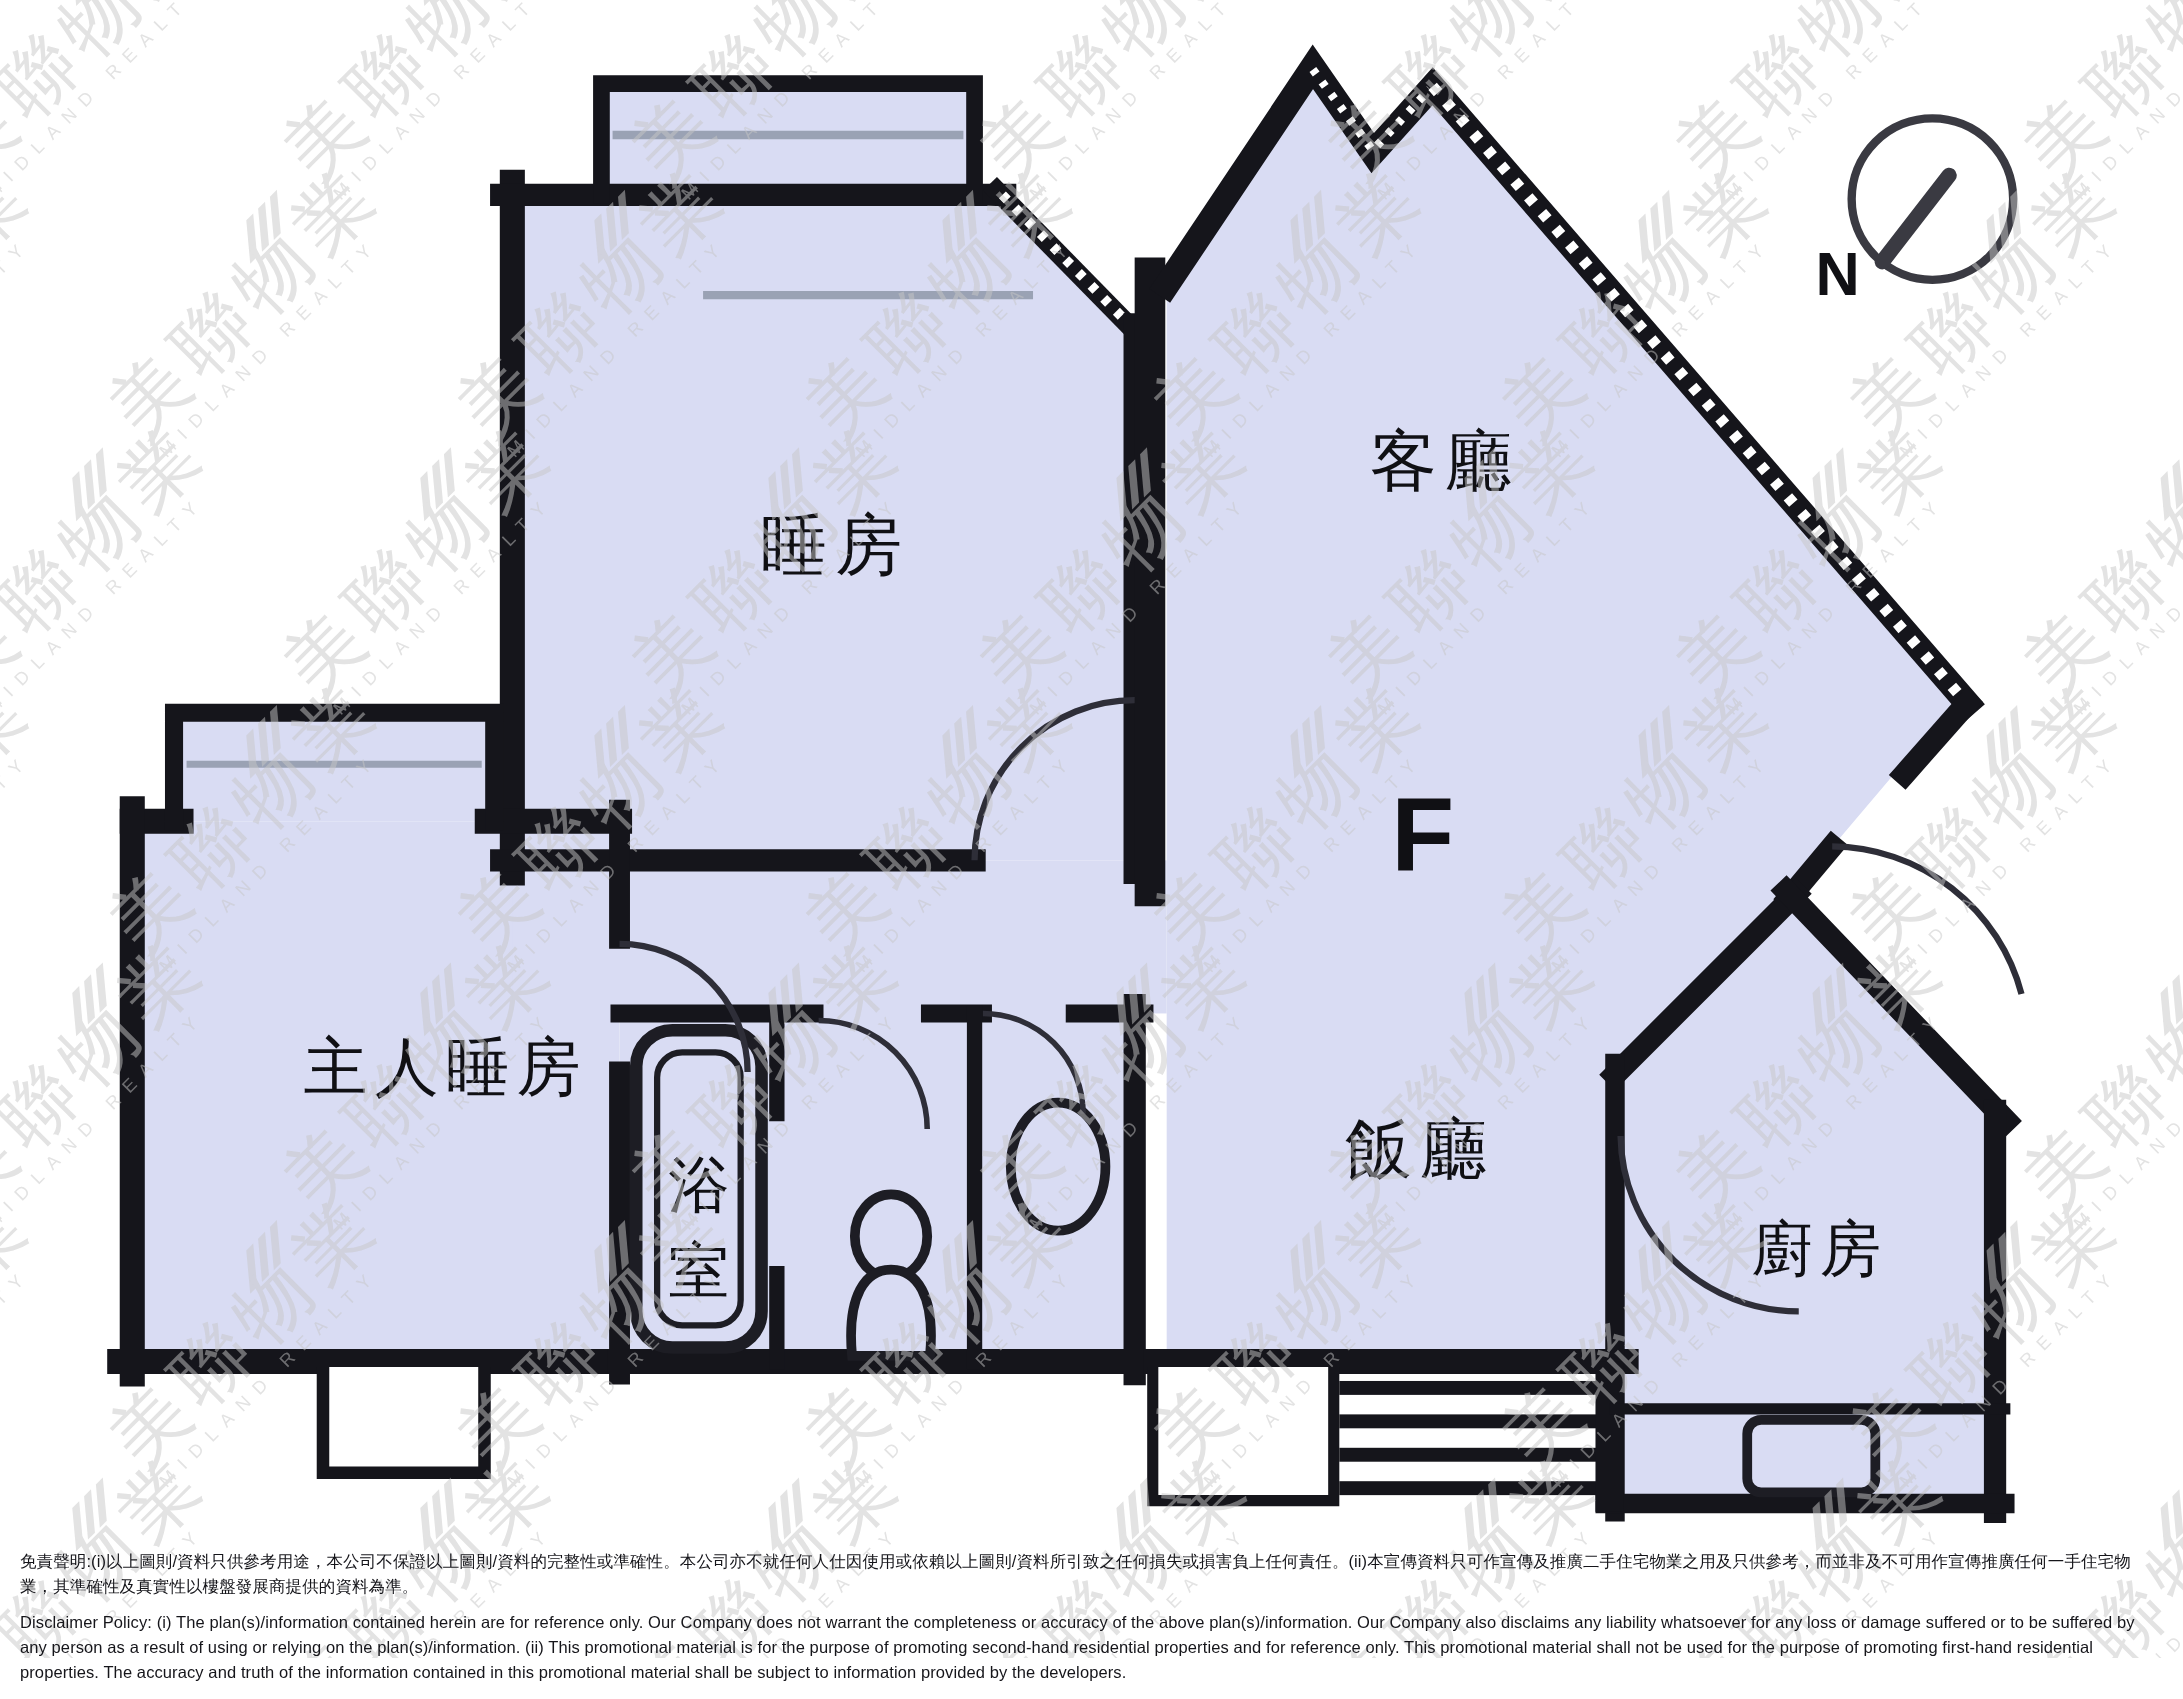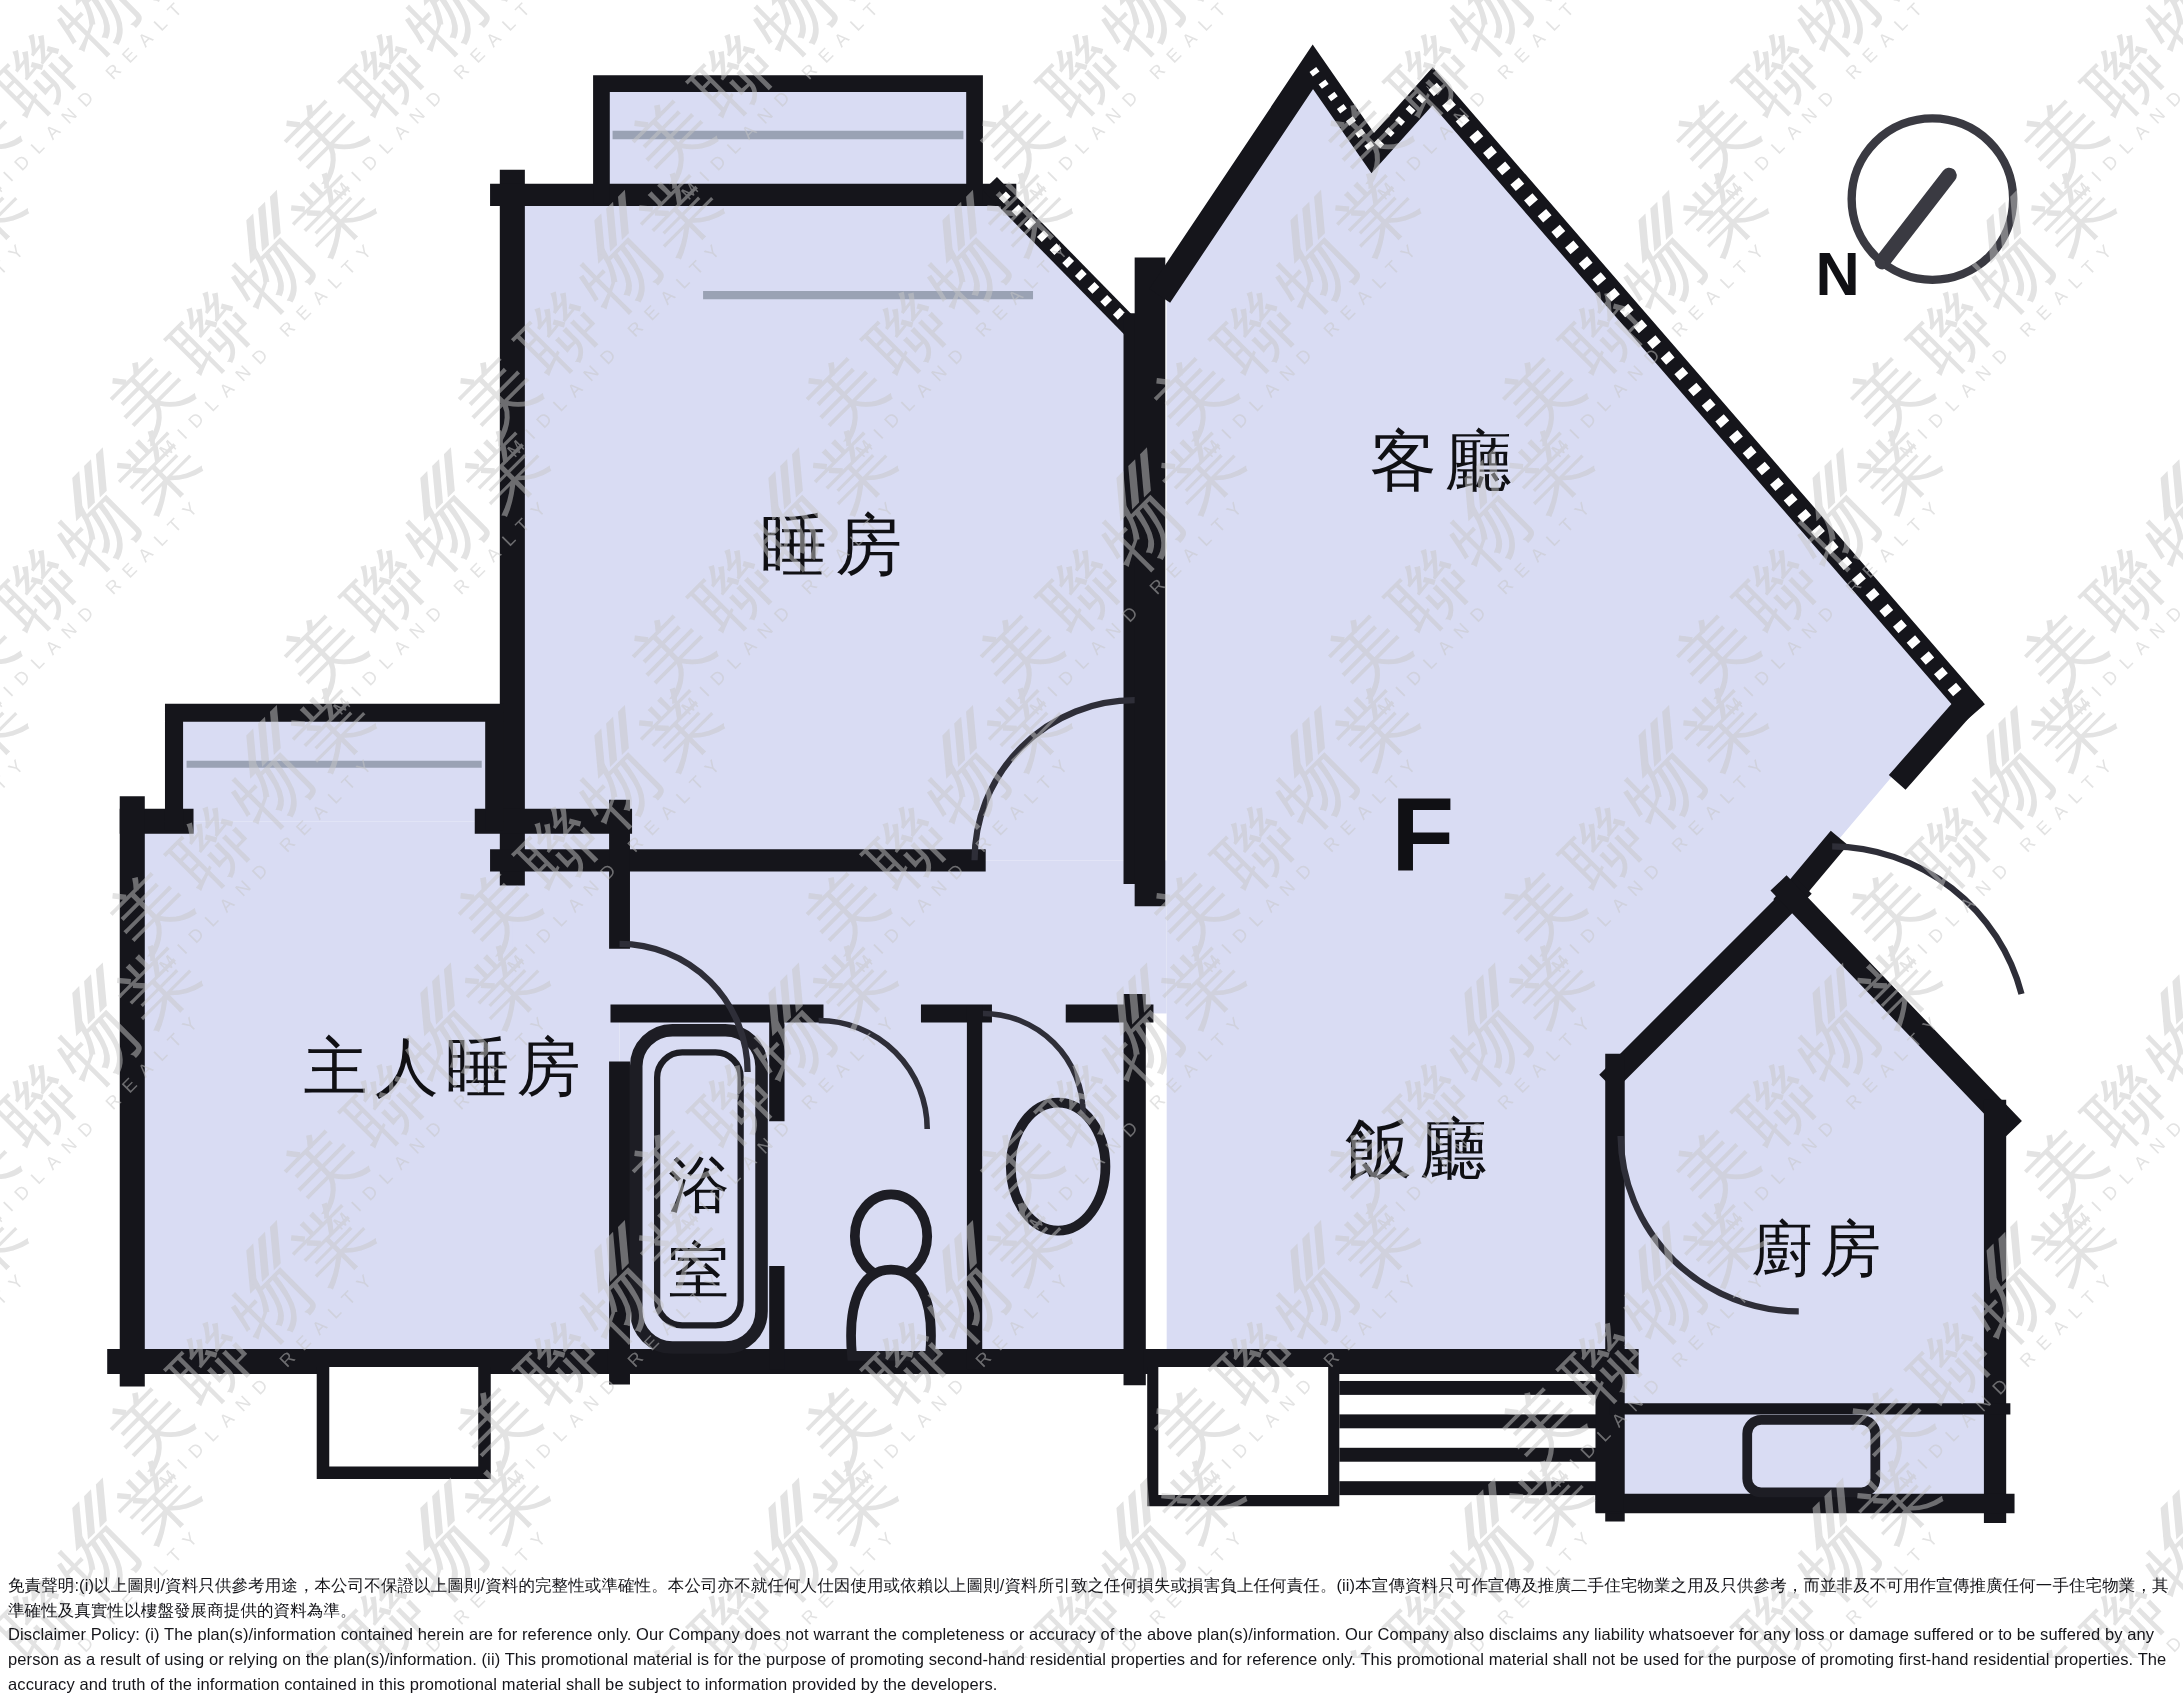--- a/index.html
+++ b/index.html
@@ -13,21 +13,21 @@
   .arc{stroke:#2e2e38;fill:none;}
   .fixt{stroke:#1d1d24;fill:none;}
   .fixtf{stroke:#1d1d24;fill:var(--room_fill,#d9dcf3);}
   .whitebox{fill:#ffffff;stroke:var(--wall,#15151b);}
   .bar{fill:var(--wall,#15151b);}
   text.lbl{fill:#101014;font-family:"Liberation Sans","DejaVu Sans",sans-serif;}
   .wmfill{fill:var(--watermark,#c6c6c6);}
   #wm-layer{opacity:0.5;pointer-events:none;}
   #disclaimer{position:absolute;left:8px;right:8px;bottom:3.4px;color:#15151a;
               font-size:16.5px;line-height:1.5;letter-spacing:0.1px;}
-  #disclaimer p{margin:0;}
+  #disclaimer p{margin:12px;}
 </style>
 </head>
 <body>
 
 <div id="stage">
 
 <svg id="plan-svg" viewBox="0 0 1568 1191" preserveAspectRatio="none" xmlns="http://www.w3.org/2000/svg">
 
   <defs>
     <g id="wm-group">

